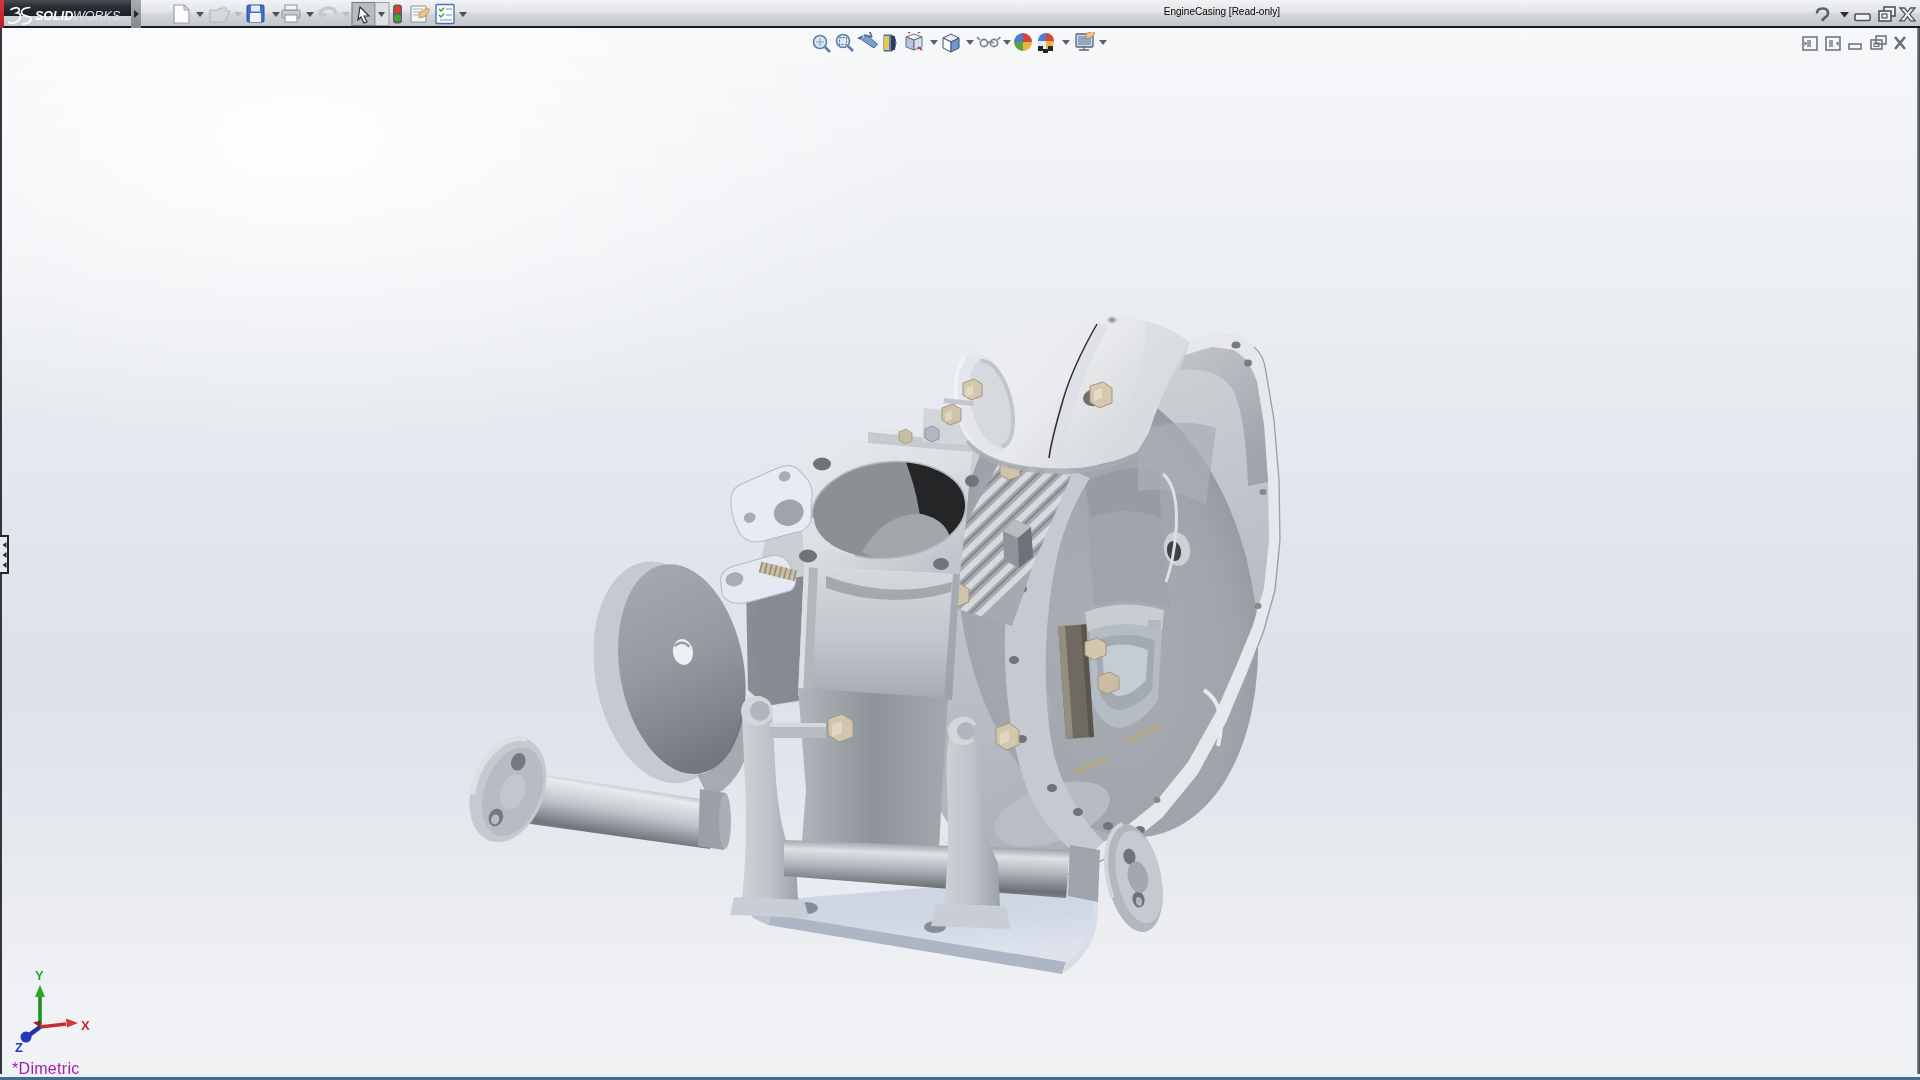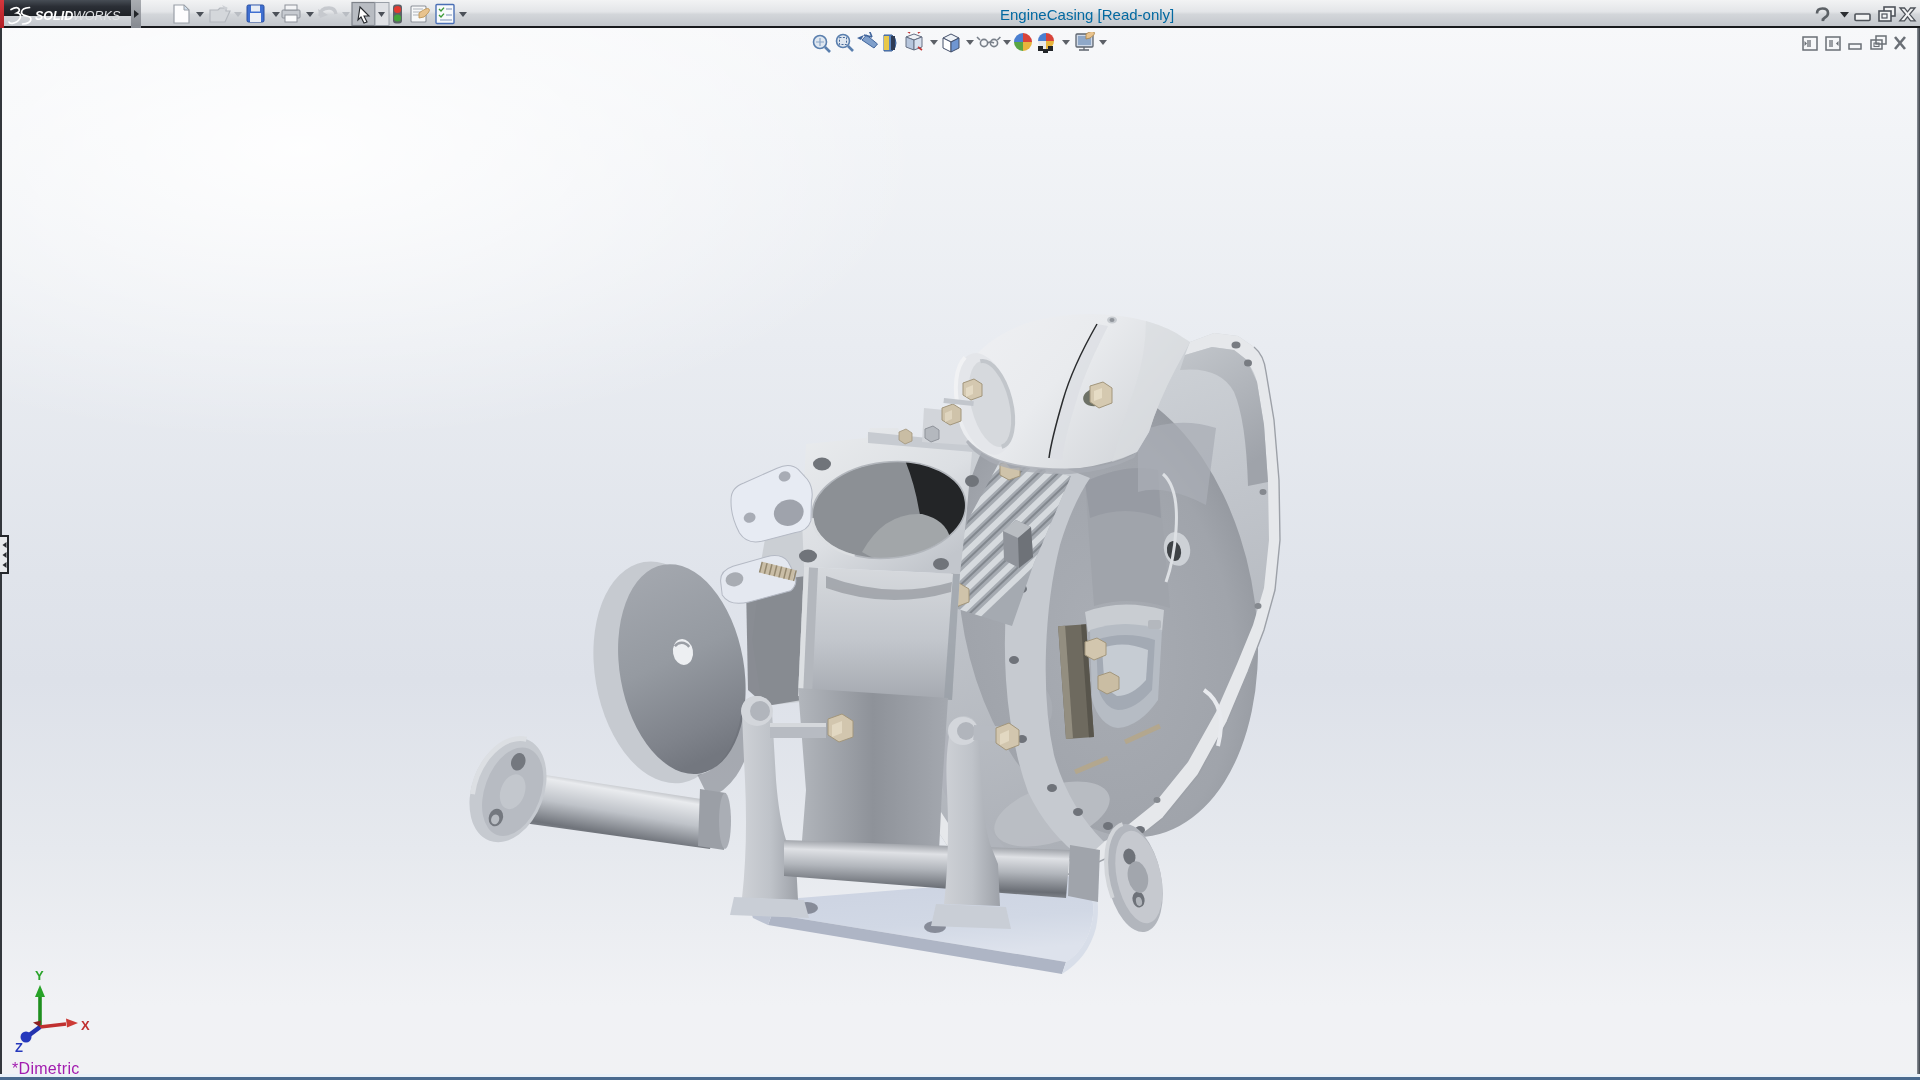--- a/index.html
+++ b/index.html
@@ -7,21 +7,21 @@
 #swlogo{left:4px;top:0;width:127px;height:16px;background:linear-gradient(180deg,#474d55 0%,#2b2f36 40%,#1d2025 100%);color:#fff;}
 #swchev{left:131px;top:0;width:10px;height:28px;background:linear-gradient(180deg,#aaadb2,#84888f);}
 #vp{left:0;top:28px;width:1920px;height:1052px;background:
  radial-gradient(ellipse 900px 420px at 300px 120px, rgba(255,255,255,0.9), rgba(255,255,255,0) 70%),
  linear-gradient(180deg,#f7f8fa 0%,#f2f4f7 10%,#e9ecf1 30%,#e0e4eb 52%,#dde1e9 62%,#e6e9ee 78%,#f1f2f5 93%,#f1f2f4 100%);}
 #lborder{left:0;top:28px;width:2px;height:1052px;background:#33373c;}
 #rborder{left:1917px;top:28px;width:3px;height:1052px;background:linear-gradient(90deg,#8a9097,#3c4148);}
 #bbar1{left:0;top:1074px;width:1920px;height:3px;background:#eaf1f8;}
 #bbar2{left:0;top:1077px;width:1920px;height:3px;background:#4a6a8e;}
 #lefttab{left:0;top:535px;width:9px;height:39px;background:#e8eaec;border:2px solid #24272b;border-left:none;box-sizing:border-box;}
-#title-text{left:1000px;top:6px;width:280px;height:18px;font-size:15px;color:#0369a1;text-align:left;}
+#title-text{left:1000px;top:6px;width:280px;height:18px;font-size:10px;color:#000000;text-align:right;}
 #dimetric{left:12px;top:1060px;font-size:16px;color:#a21caf;letter-spacing:0.3px;}
 </style></head>
 <body>
 <div class="abs" id="titlebar"></div>
 <div class="abs" id="redstrip"></div>
 <div class="abs" id="swlogo">
 <svg width="127" height="28">
   <path d="M 7 9.5 q 6 -3.5 8 -0.5 q 1.3 2.2 -2.2 4 q 4.8 0.5 3.5 4.5 q -1.8 4.8 -7.8 5.8 q -3 0.4 -3.5 -1.3" fill="none" stroke="#fff" stroke-width="1.7" stroke-linecap="round"></path>
   <path d="M 25.5 7.5 q -7.5 0.5 -8 4.5 q -0.3 3 5.3 4 q 4.8 0.9 4 4 q -0.9 3.5 -8.3 4" fill="none" stroke="#fff" stroke-width="1.7" stroke-linecap="round"></path>
   <text x="31" y="19.5" font-size="12.5" font-style="italic" font-weight="bold" fill="#ffffff" font-family="Liberation Sans, sans-serif">SOLID</text>

